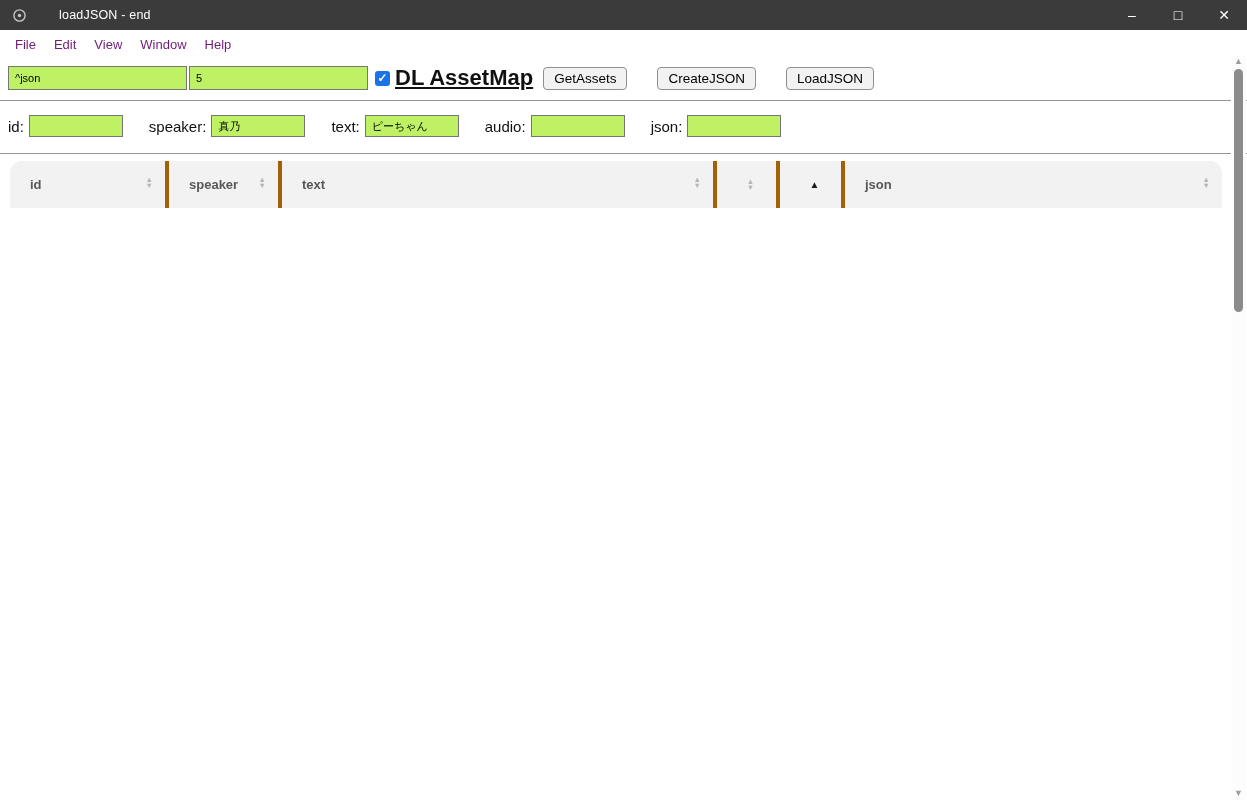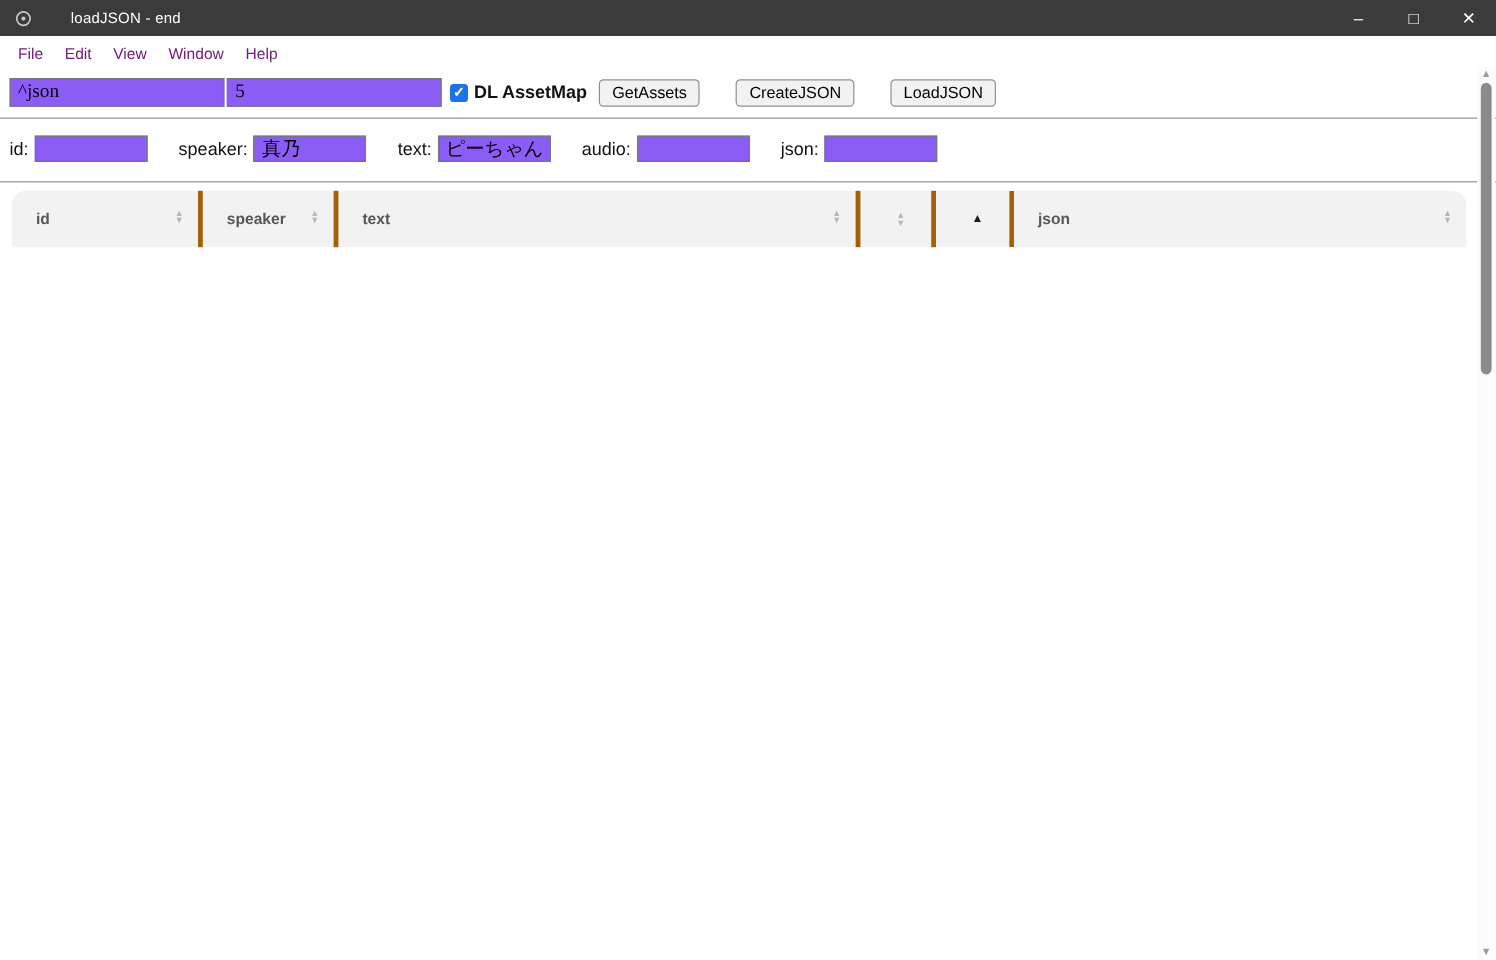--- a/index.html
+++ b/index.html
@@ -21,31 +21,31 @@
   .win-btn {
     width: 46px; height: 30px; display: flex; align-items: center;
     justify-content: center; color: #fff; font-size: 14px; cursor: default;
   }
   
   .menubar { height: 28px; display: flex; align-items: center; padding-left: 6px; background: #fff; }
   .menu-item { font-size: 13px; padding: 4px 9px; color: #701a75; }
   
   .toolbar { display: flex; align-items: center; padding: 7px 8px 6px; }
   .text-input {
-    height: 24px; border: 1px solid #767676; font-size: 16px;
-    padding: 1px 6px; font-family: Liberation Serif, serif; background: #8b5cf6;
+    height: 24px; border: 1px solid #767676; font-size: 11px;
+    padding: 1px 6px; font-family: Liberation Sans, sans-serif; background: #bef264;
   }
   .tb-filter { width: 179px; margin-right: 2px; }
   .tb-limit  { width: 179px; margin-right: 7px; }
   .checkbox {
     width: 15px; height: 15px; background: #1a73e8; border-radius: 3px;
     color: #fff; font-size: 12px; font-weight: bold; display: inline-flex;
     align-items: center; justify-content: center; margin-right: 5px;
   }
-  .dl-label { font-size: 15px; font-weight: 600; margin-right: 10px; }
+  .dl-label { font-size: 22px; font-weight: 600; margin-right: 10px; text-decoration: underline; }
   .btn {
     background: #f2f2f2; border: 1px solid #8f8f8f; border-radius: 4px;
     font-size: 13.5px; color: #000; padding: 3px 10px; margin-right: 30px;
     font-family: "Liberation Sans", sans-serif;
   }
   hr.sep { border: none; border-top: 1px solid #949494; margin: 3px 0; }
   
   .form-row { display: flex; align-items: center; padding: 11px 8px 13px; }
   .form-group { display: flex; align-items: center; margin-right: 26px; }
   .form-label { font-size: 15px; margin-right: 5px; }

